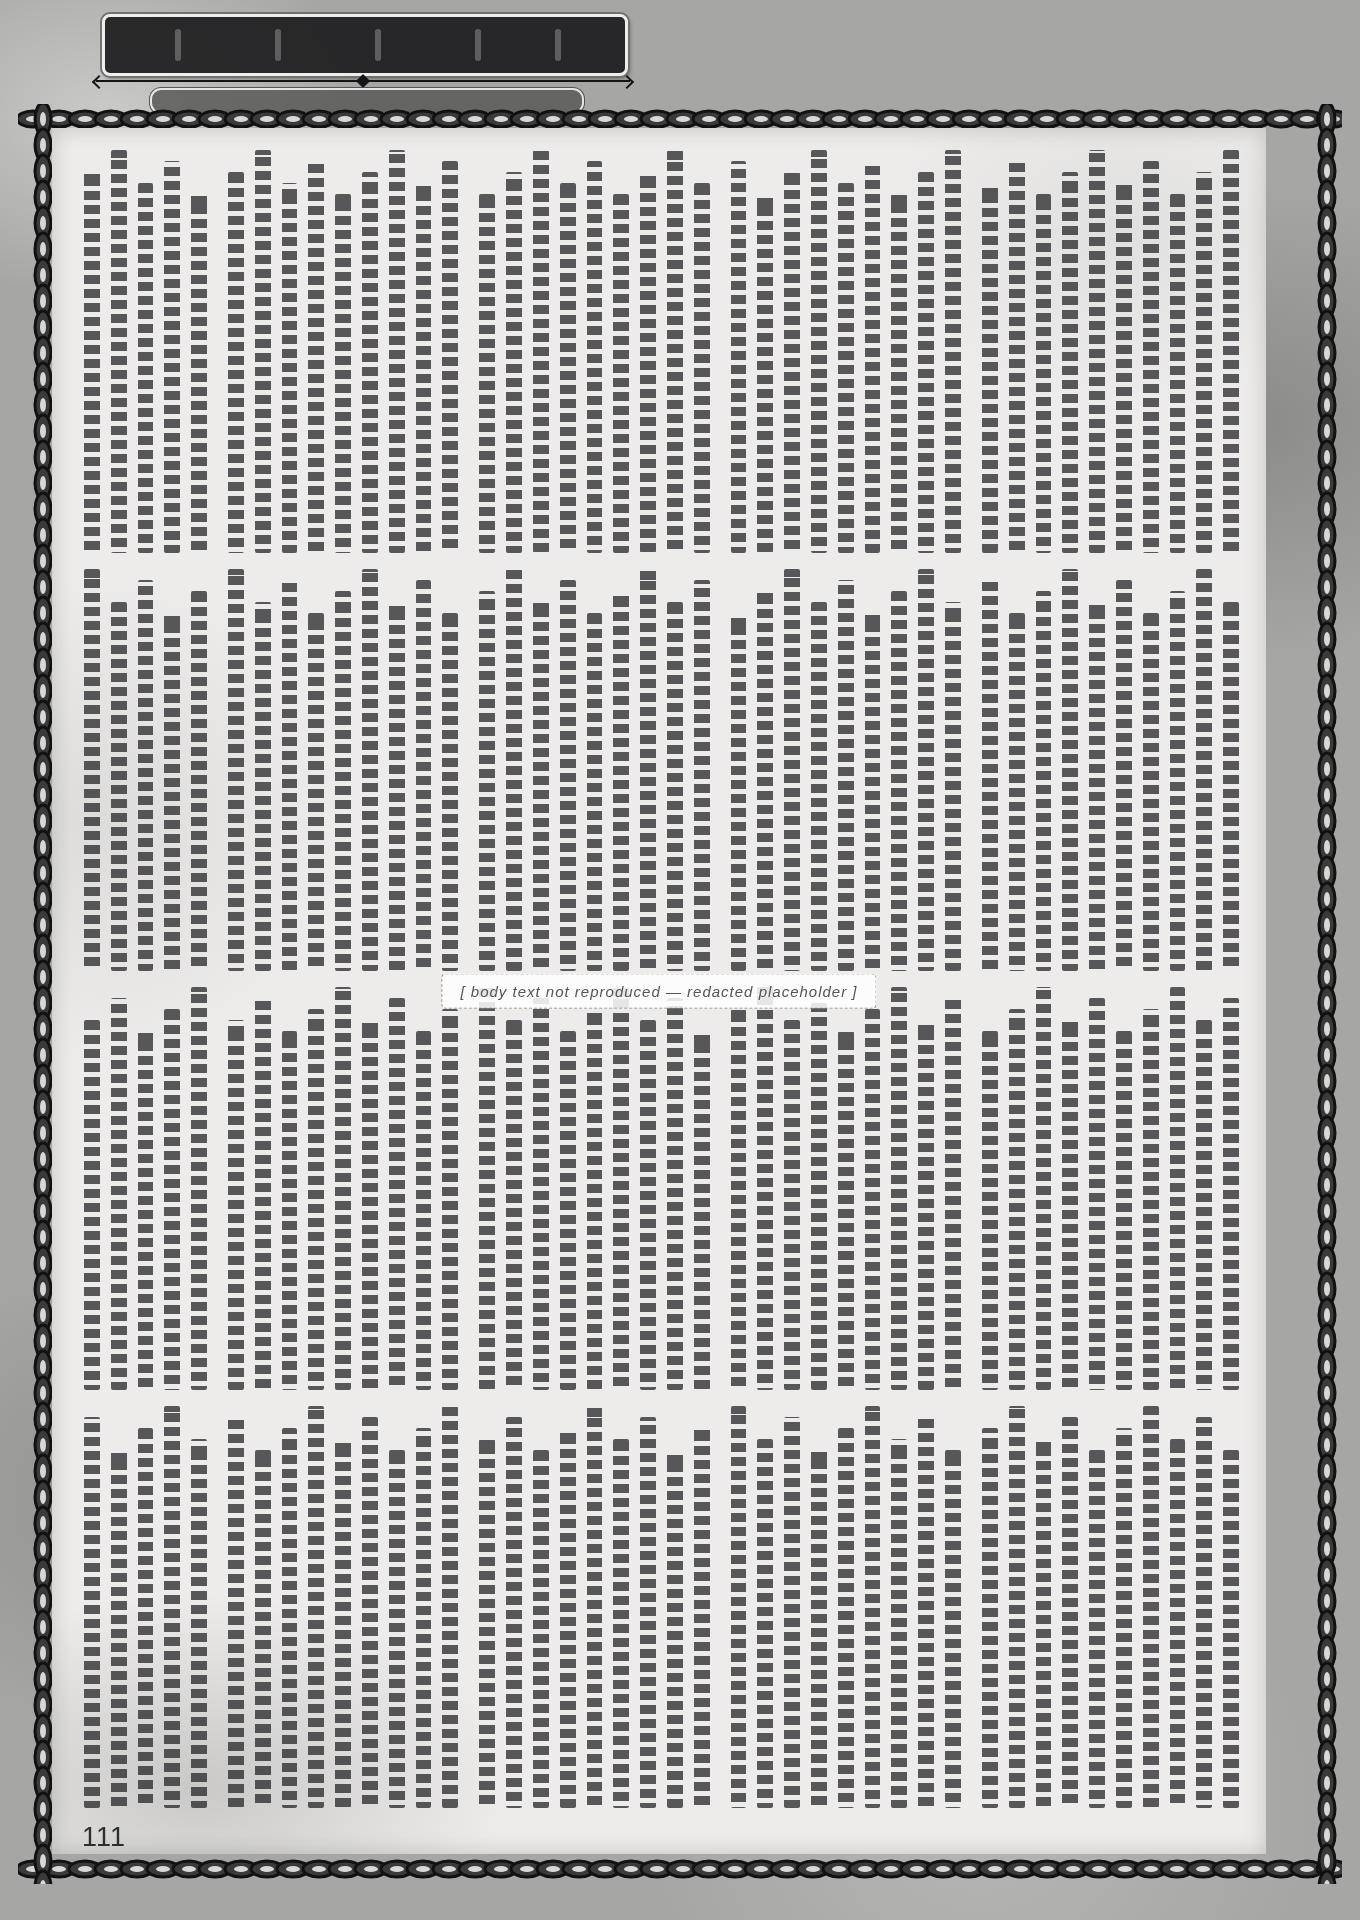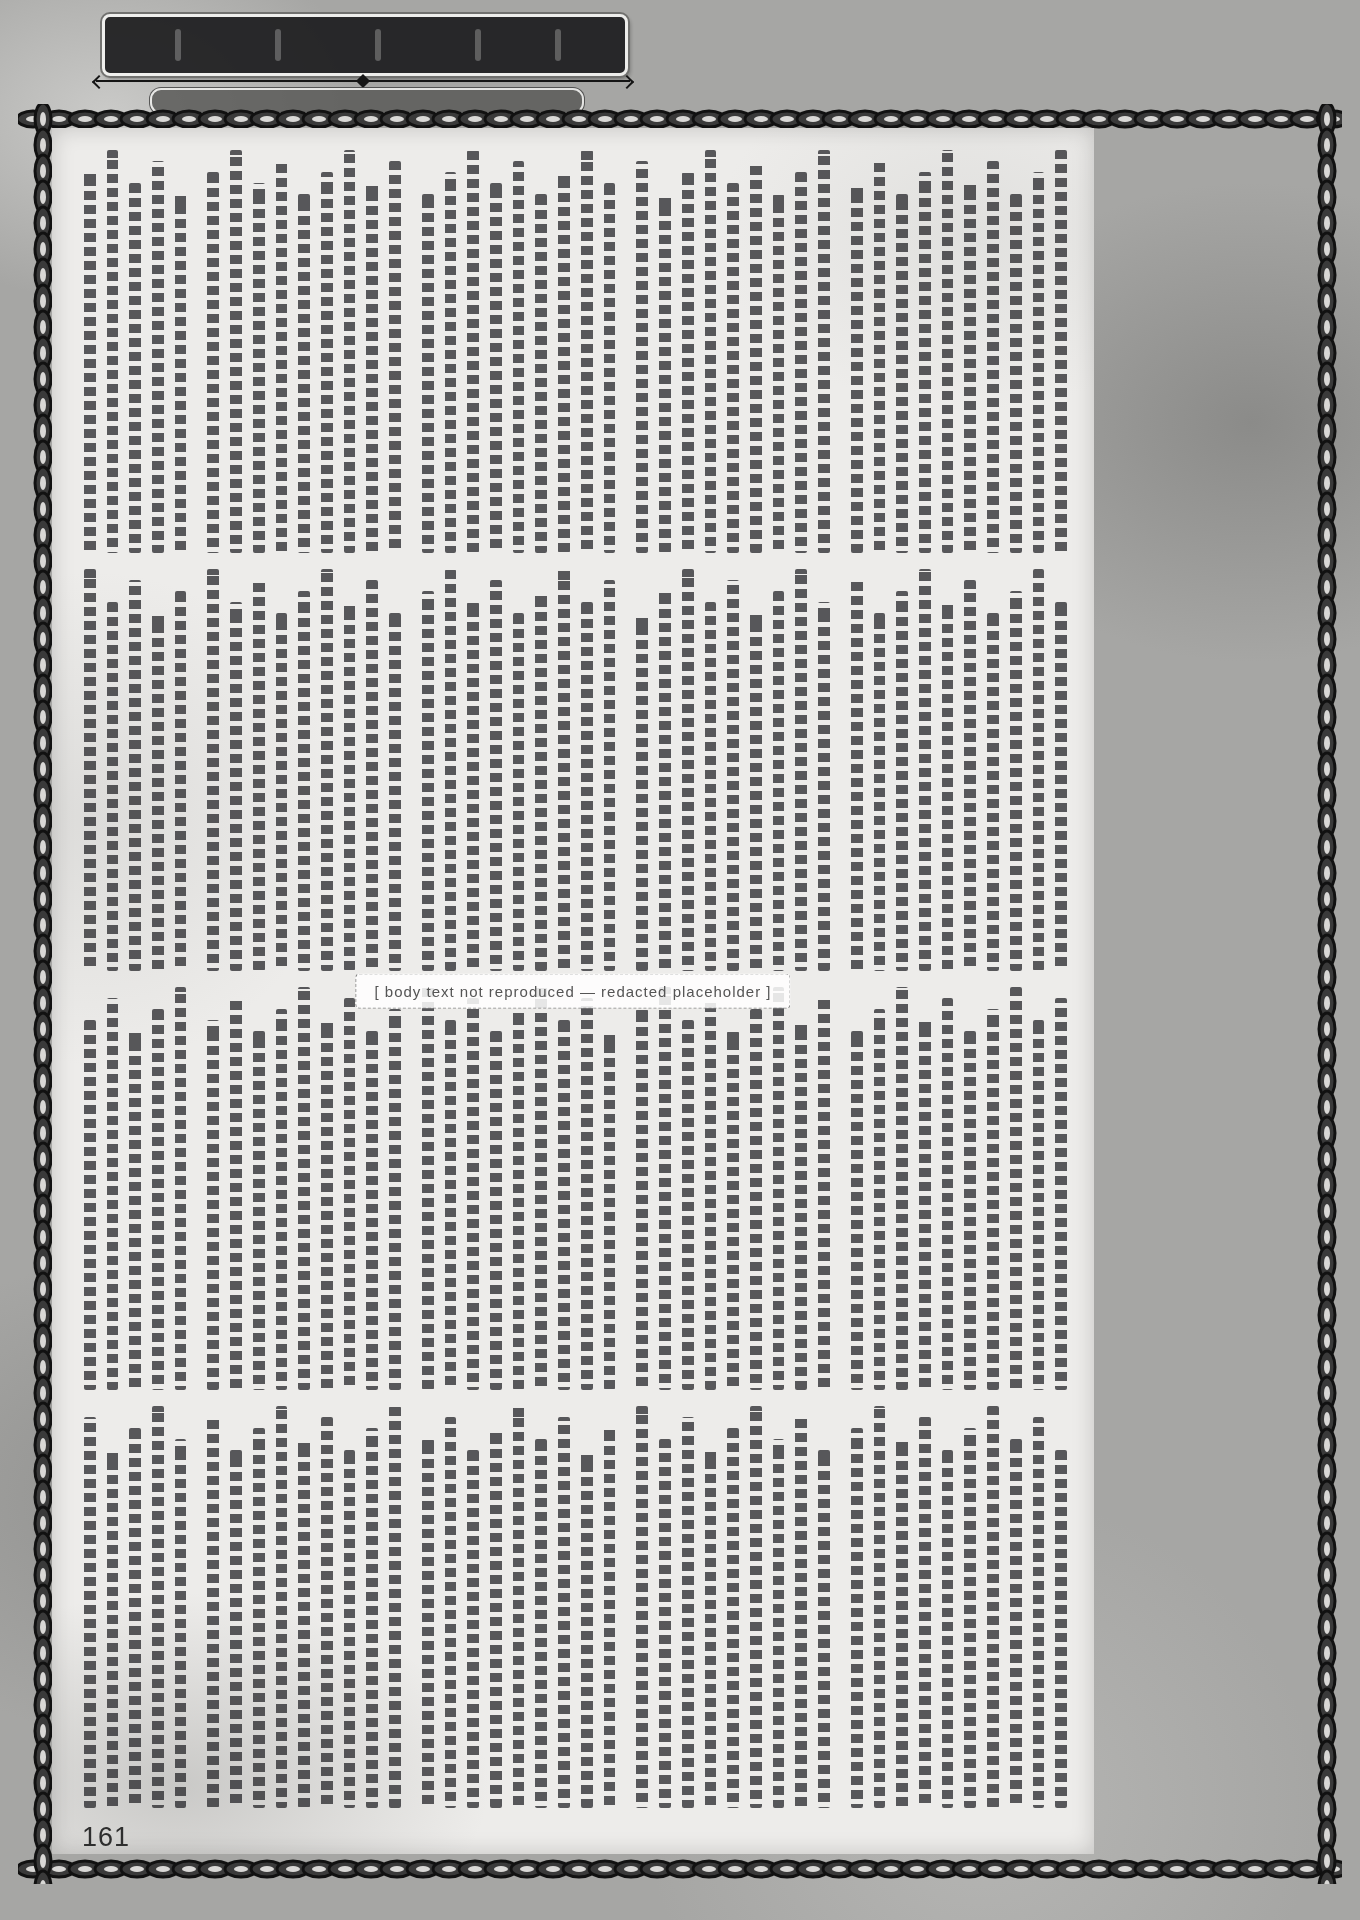--- a/index.html
+++ b/index.html
@@ -49,27 +49,28 @@
 
   
   .chain{position:absolute;line-height:0;}
   .chain-top   {left:18px; top:104px;}
   .chain-bottom{left:18px; top:1854px;}
   .chain-left  {left:28px; top:104px;}
   .chain-right {left:1312px;top:104px;}
 
   
   .inner-page{
-    position:absolute;left:52px;top:128px;width:1042px;height:1726px;
+    position:absolute;left:52px;top:128px;width:1214px;height:1726px;
     background:
       radial-gradient(ellipse 520px 320px at 12% 96%, rgba(158,158,156,.45), rgba(158,158,156,0) 60%),
       radial-gradient(ellipse 420px 300px at 88% 6%,  rgba(214,214,212,.55), rgba(214,214,212,0) 60%),
       radial-gradient(ellipse 380px 380px at 4% 40%,  rgba(190,190,188,.35), rgba(190,190,188,0) 65%),
       #edecea;
     box-shadow:inset 0 0 22px rgba(0,0,0,.18);
+    font-style:italic;
   }
   .text-area{
     position:absolute;left:26px;top:22px;right:22px;bottom:46px;
     display:flex;flex-direction:column;gap:16px;
   }
   .band{flex:1;display:flex;flex-direction:row-reverse;align-items:stretch;overflow:hidden;}
   .col{
     width:16px;margin:0 5px 0 6px;border-radius:2px;
     background:repeating-linear-gradient(180deg,#26262a 0px,#26262a 9px,rgba(0,0,0,0) 9px,rgba(0,0,0,0) 14px);
     opacity:.75;
@@ -766,14 +767,14 @@
           <div class="col" style="margin-top: 33px; background-position: 0px 12px;"></div>
           <div class="col" style="margin-top: 0px; background-position: 0px 7px;"></div>
           <div class="col" style="margin-top: 22px; background-position: 0px 2px;"></div>
           <div class="col" style="margin-top: 44px; background-position: 0px 11px;"></div>
           <div class="col" style="margin-top: 11px; background-position: 0px 6px;"></div>
         </div>
       </div>
     <div class="redaction-notice">[ body text not reproduced — redacted placeholder ]</div>
   </div>
 
-  <div class="page-number">161</div>
+  <div class="page-number">111</div>
 </div>
 
 </body></html>

